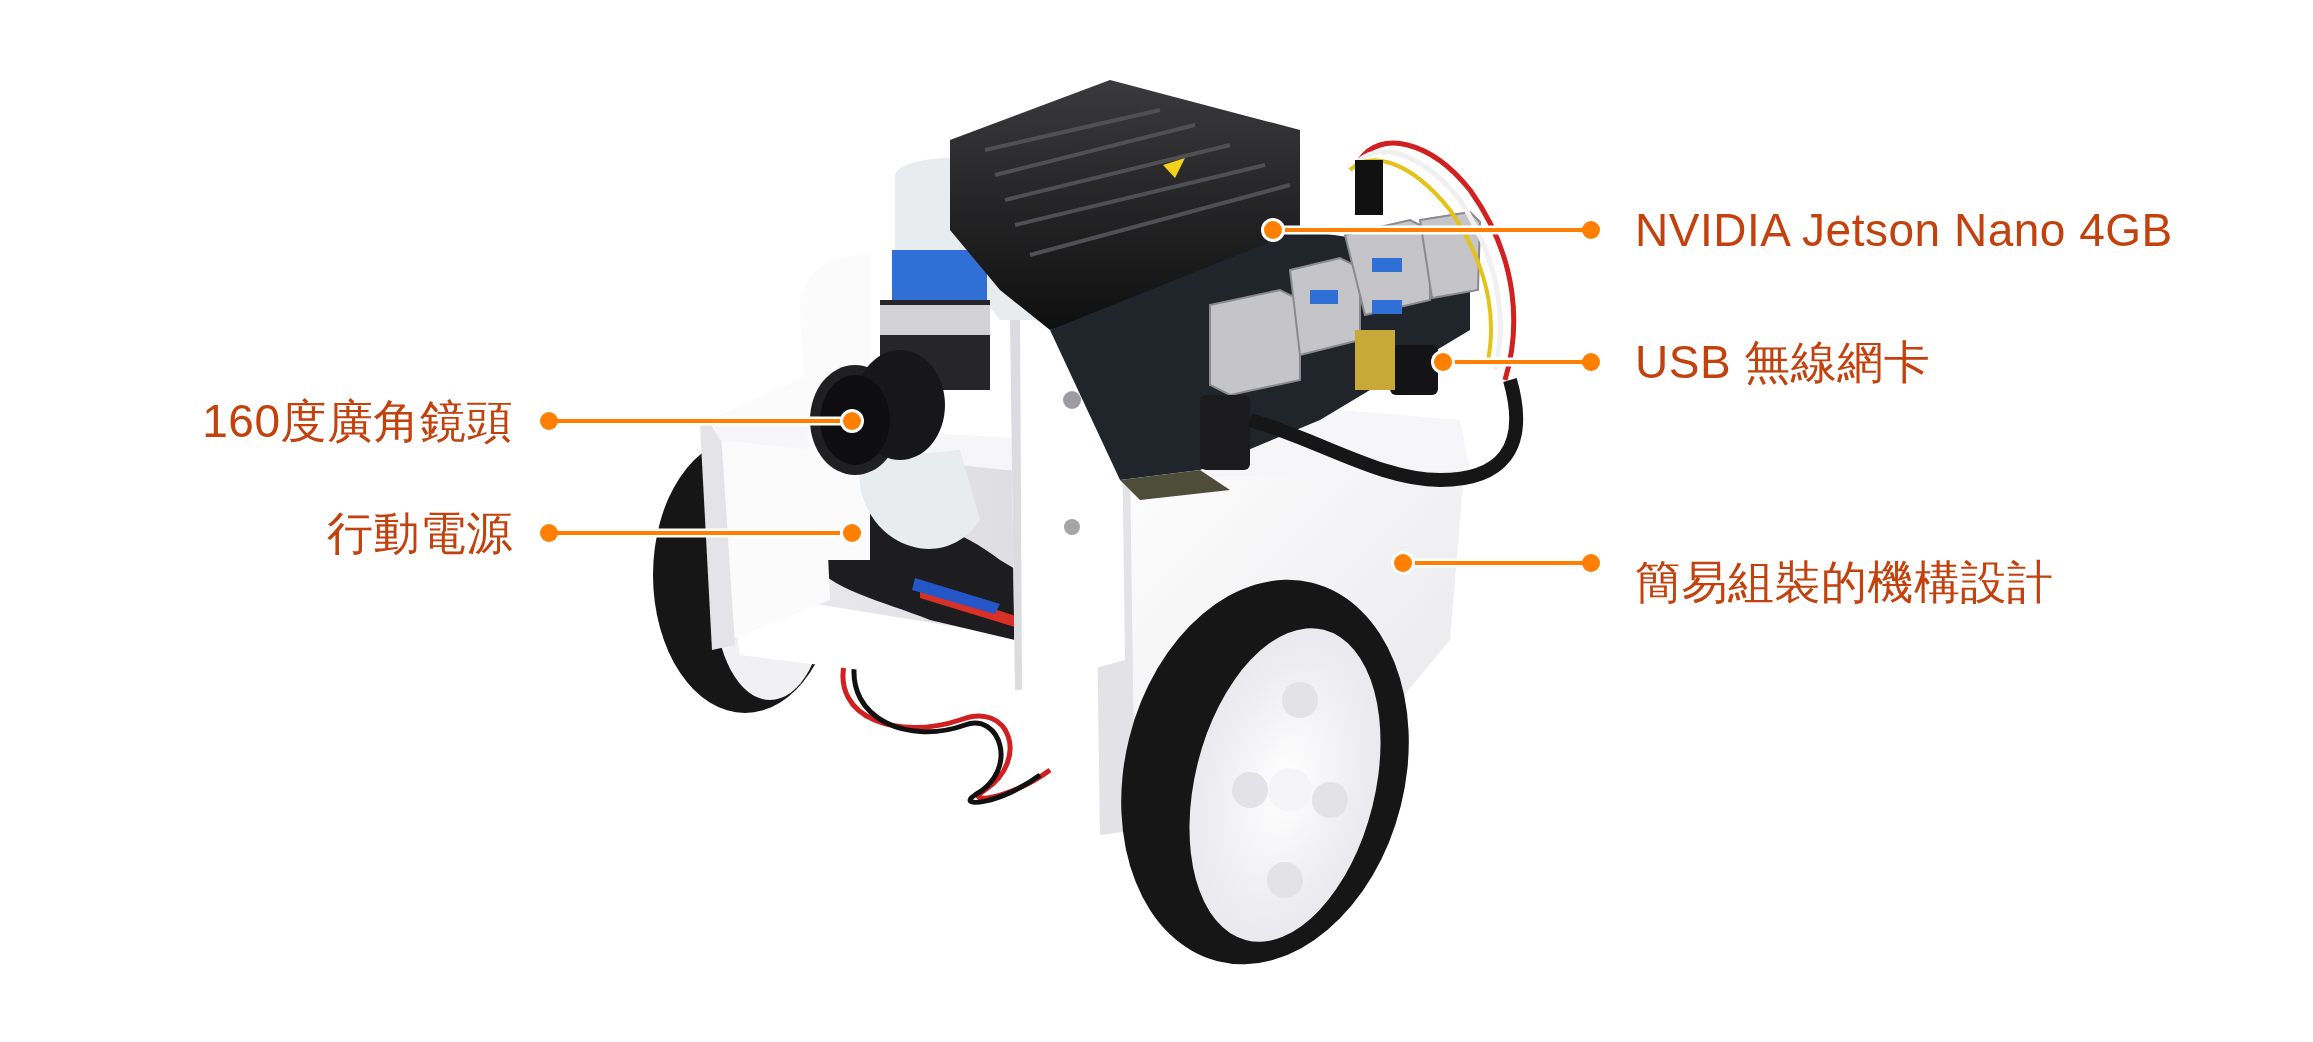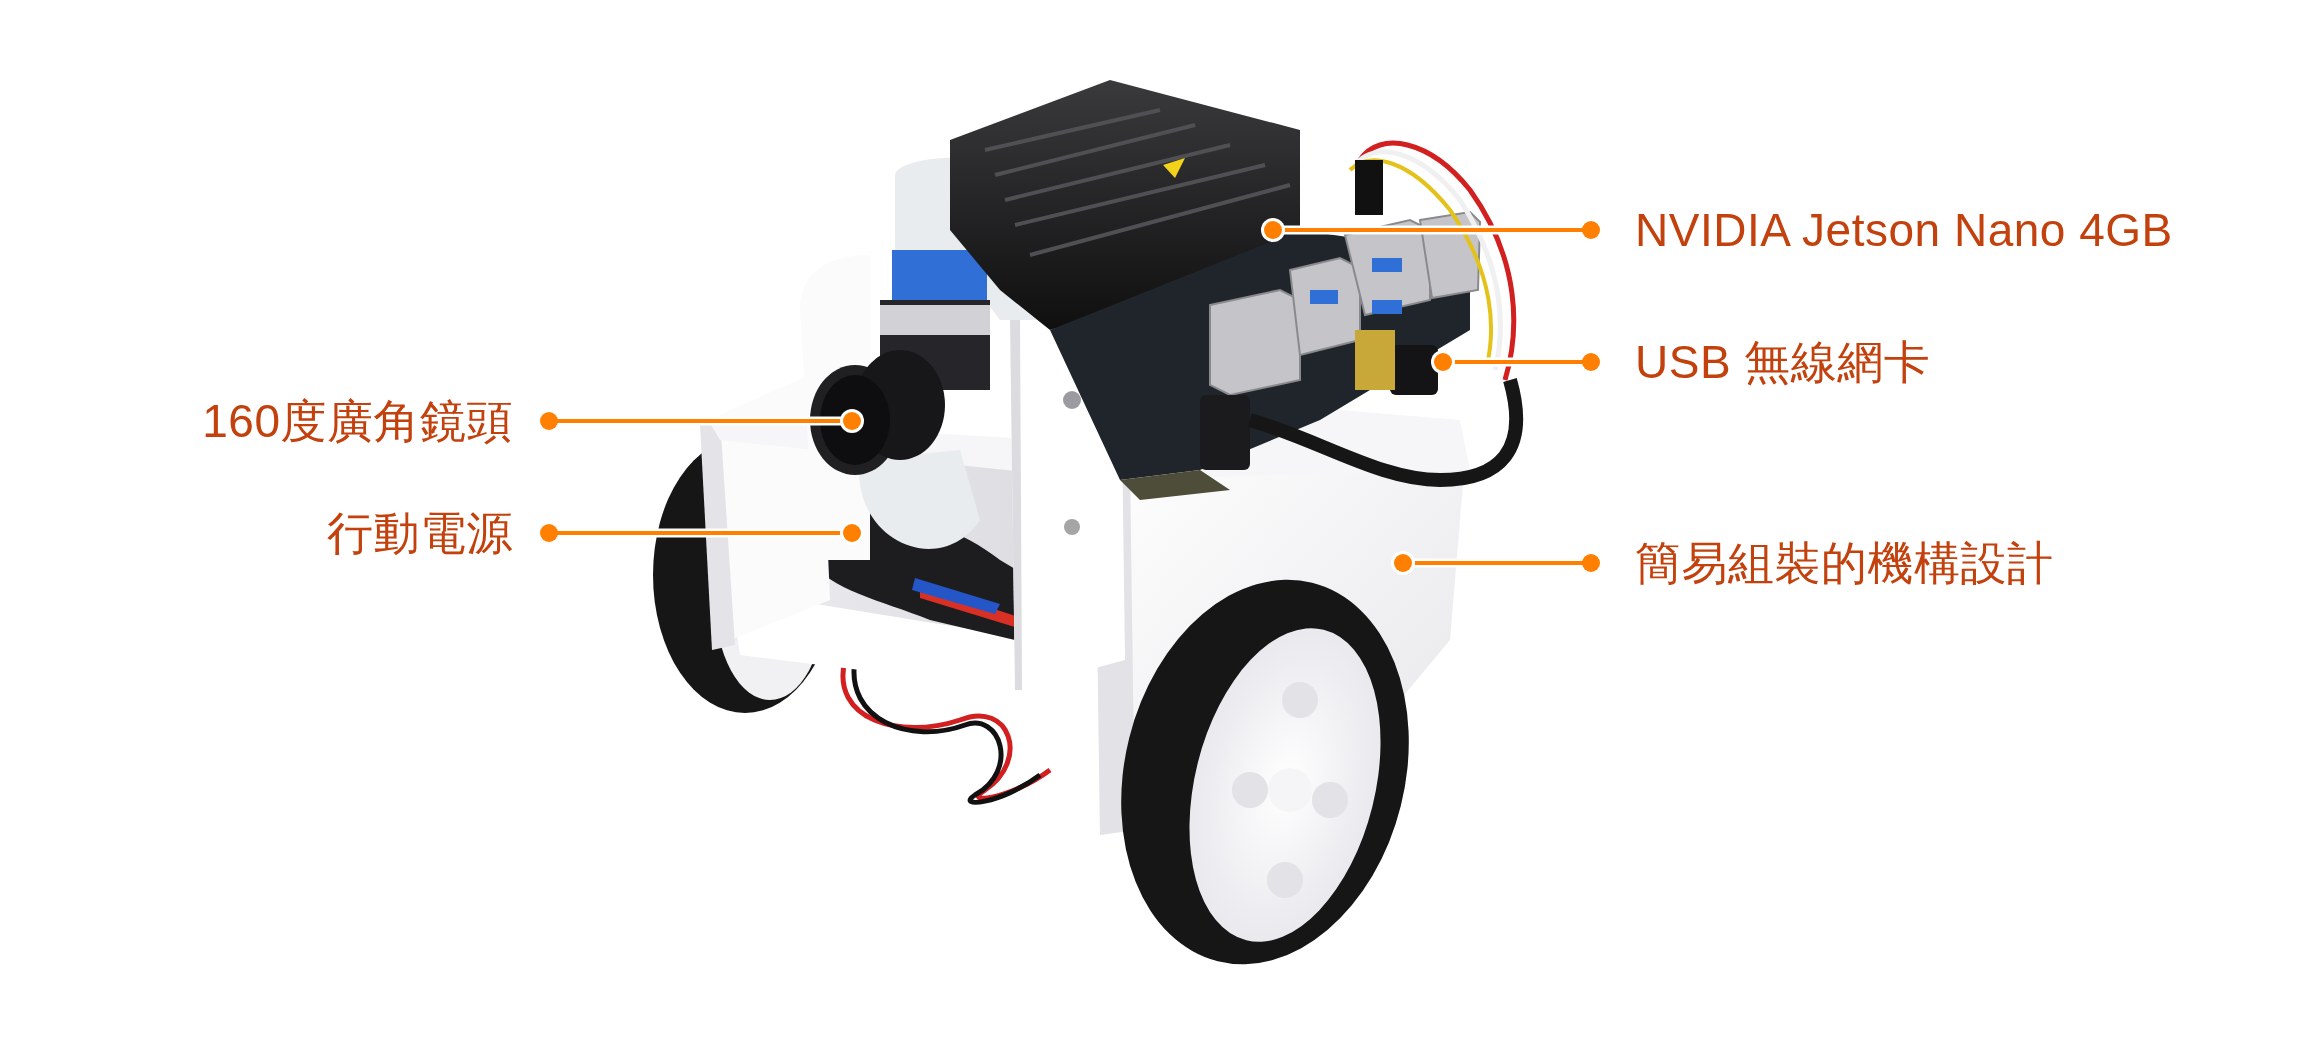--- a/index.html
+++ b/index.html
@@ -175,14 +175,14 @@
       <circle cx="1403" cy="563" r="12" fill="#ffffff"></circle>
       <circle cx="1403" cy="563" r="9" fill="#ff7f00"></circle>
       <circle cx="1591" cy="563" r="9" fill="#ff7f00"></circle>
     </g>
   </svg>
 
   <div class="label left" style="right: 1800px; top: 393px;">160度廣角鏡頭</div>
   <div class="label left" style="right: 1800px; top: 505px; margin-left: 28px;">行動電源</div>
   <div class="label" style="left: 1635px; top: 202px;">NVIDIA Jetson Nano 4GB</div>
   <div class="label" style="left: 1635px; top: 334px; text-align: right;">USB 無線網卡</div>
-  <div class="label" style="left: 1635px; top: 535px; text-align: center;">簡易組裝的機構設計</div>
+  <div class="label" style="left: 1635px; top: 554px; text-align: center;">簡易組裝的機構設計</div>
 </div>
 
 </body></html>

